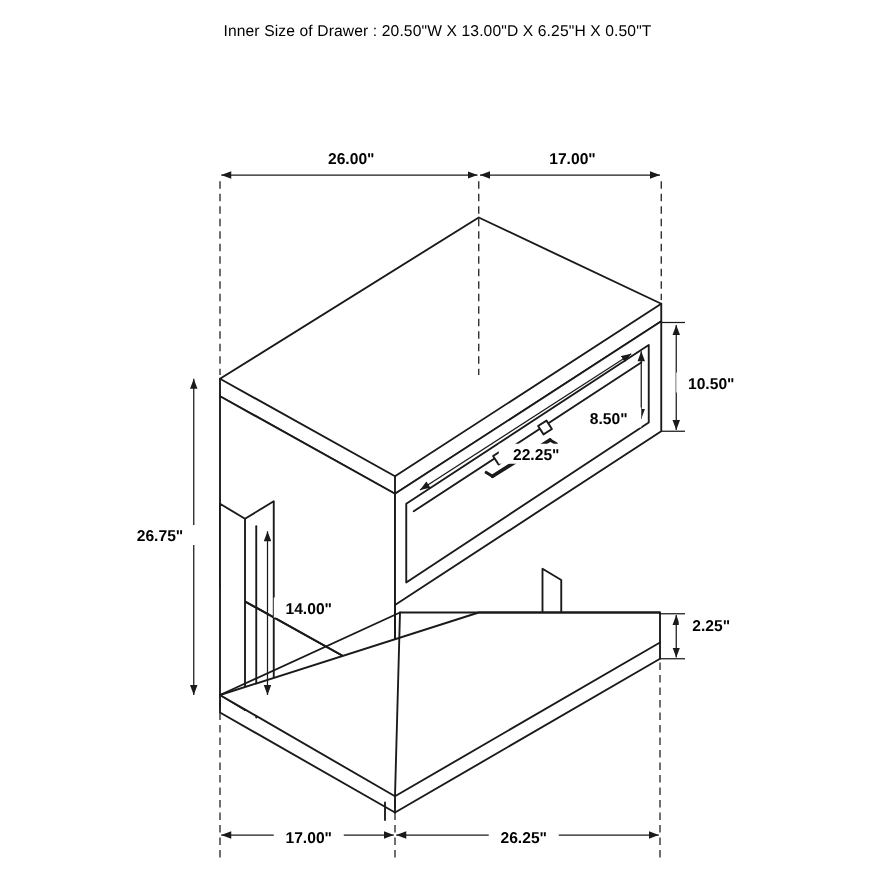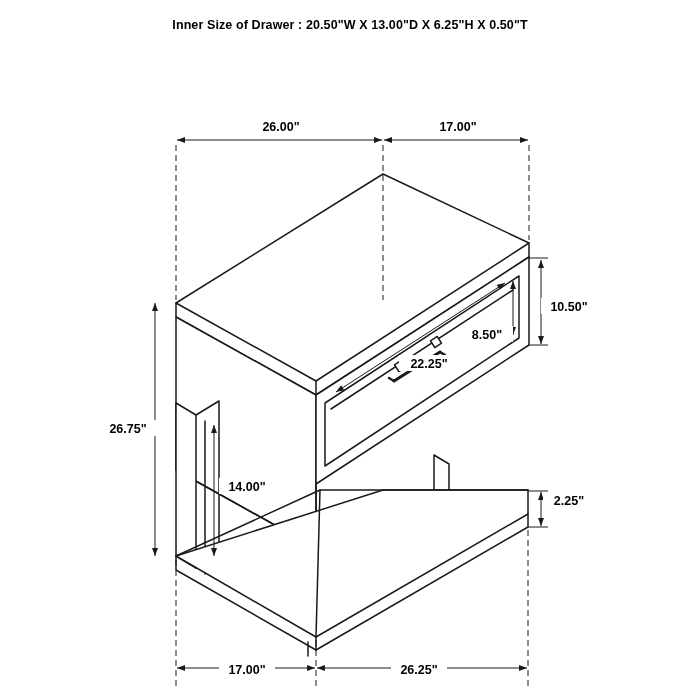--- a/index.html
+++ b/index.html
@@ -20,21 +20,21 @@
     width: 700px;
     height: 700px;
   }
   #title {
     position: absolute;
     top: 18px;
     left: 0;
     width: 700px;
     text-align: center;
     font-size: 12.5px;
-    font-weight: bold;
+    font-weight: normal;
     letter-spacing: 0.1px;
   }
   svg.diagram {
     position: absolute;
     top: 0;
     left: 0;
     width: 700px;
     height: 700px;
   }
   .dimlabel {

